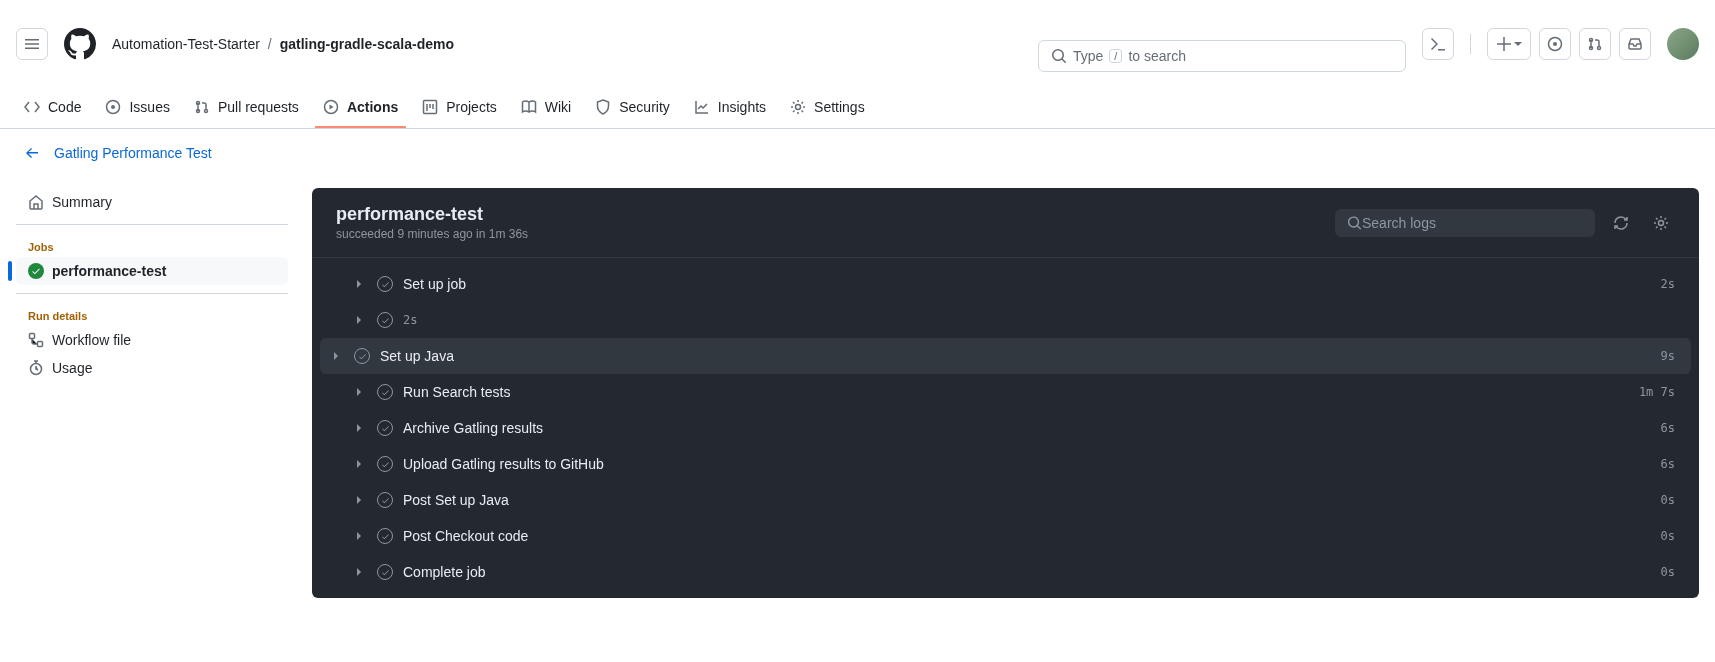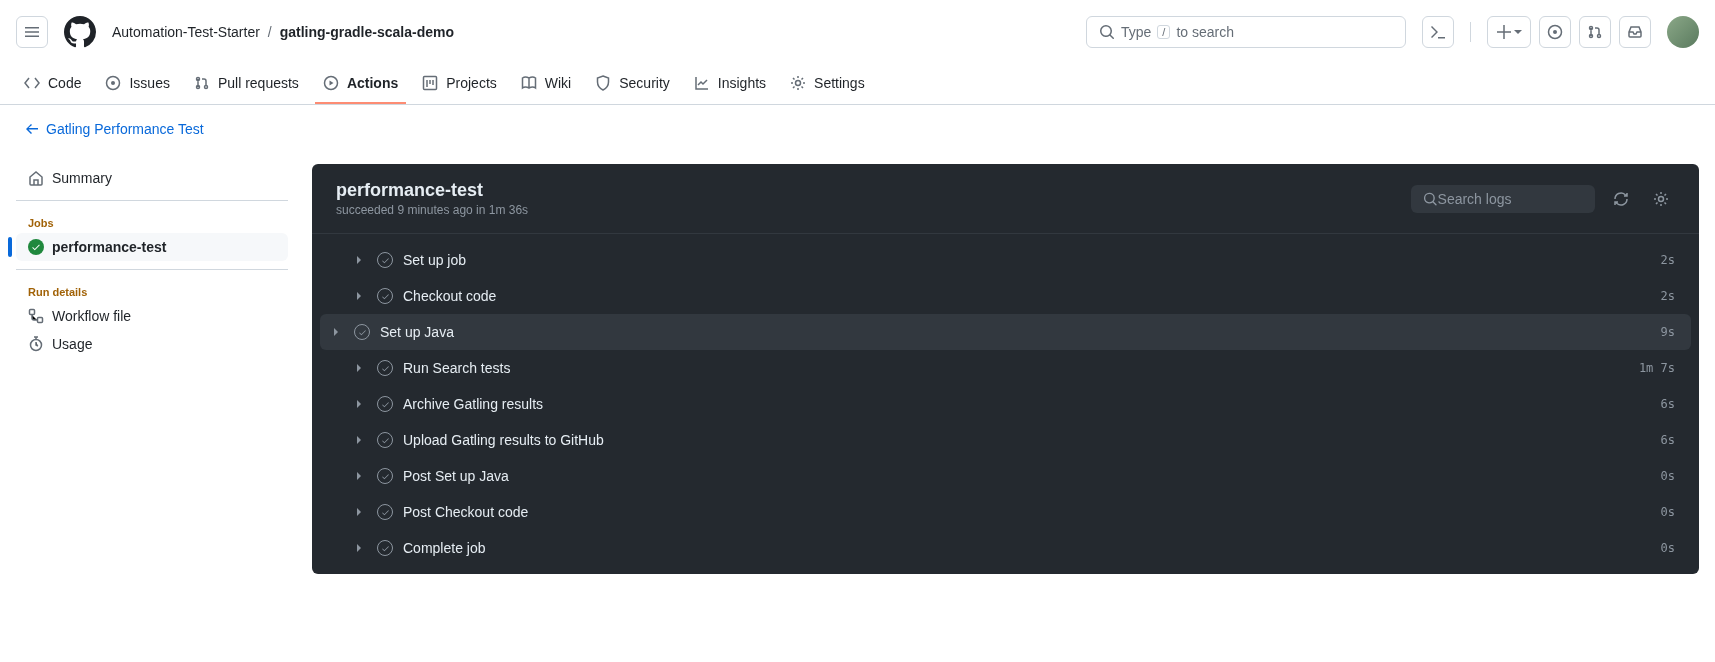--- a/index.html
+++ b/index.html
@@ -7,37 +7,37 @@
     
     
     .header { display: flex; align-items: center; padding: 16px; gap: 8px; }
     .hamburger { width: 32px; height: 32px; border: 1px solid #d0d7de; border-radius: 6px; display: flex; align-items: center; justify-content: center; cursor: pointer; }
     .github-logo { width: 32px; height: 32px; margin-left: 8px; }
     .breadcrumb { display: flex; align-items: center; gap: 8px; margin-left: 8px; font-size: 14px; }
     .breadcrumb a { color: #1f2328; text-decoration: none; }
     .breadcrumb .repo { font-weight: 600; }
     .breadcrumb .sep { color: #656d76; }
     .header-spacer { flex: 1; }
-    .search-box { display: flex; align-items: center; border: 1px solid #d0d7de; border-radius: 6px; padding: 4px 12px; width: 320px; color: #656d76; gap: 6px; height: 32px; }
+    .search-box { display: flex; align-items: center; border: 1px solid #d0d7de; border-radius: 6px; padding: 4px 12px; width: 368px; color: #656d76; gap: 6px; height: 32px; margin-top: 24px; }
     .search-box .slash { border: 1px solid #d0d7de; border-radius: 3px; padding: 0 4px; font-size: 11px; }
     .cmd-btn { width: 32px; height: 32px; border: 1px solid #d0d7de; border-radius: 6px; display: flex; align-items: center; justify-content: center; margin-left: 8px; cursor: pointer; }
     .header-divider { width: 1px; height: 20px; background: #d0d7de; margin: 0 8px; }
     .header-btn { width: 32px; height: 32px; border: 1px solid #d0d7de; border-radius: 6px; display: flex; align-items: center; justify-content: center; cursor: pointer; color: #656d76; }
     .header-btn.plus { width: 44px; gap: 2px; }
     .avatar { width: 32px; height: 32px; border-radius: 50%; background: linear-gradient(135deg, #8ba888, #5a7a5e); margin-left: 8px; cursor: pointer; }
     
     
     .repo-tabs { display: flex; align-items: center; padding: 0 16px; border-bottom: 1px solid #d0d7de; gap: 8px; }
     .tab { display: flex; align-items: center; gap: 8px; padding: 8px 8px; color: #1f2328; text-decoration: none; border-bottom: 2px solid transparent; cursor: pointer; font-size: 14px; line-height: 22px;}
     .tab.active { border-bottom-color: #fd8c73; font-weight: 600; }
     .tab svg { color: #656d76; }
     
     
     .wf-header { padding: 16px 24px; }
-    .back-link { display: inline-flex; align-items: center; gap: 6px; color: #0969da; text-decoration: none; font-size: 14px; cursor: pointer; }
+    .back-link { display: inline-flex; align-items: center; gap: 14px; color: #0969da; text-decoration: none; font-size: 14px; cursor: pointer; }
     .wf-title-row { display: flex; align-items: center; margin-top: 8px; }
     .check-badge { width: 22px; height: 22px; background: #1f883d; border-radius: 50%; display: flex; align-items: center; justify-content: center; margin-right: 8px; }
     .wf-title { font-size: 20px; font-weight: 400; }
     .wf-title .name { font-weight: 600; }
     .wf-title .num { color: #656d76; font-weight: 400; }
     .wf-title-spacer { flex: 1; }
     .rerun-btn { border: 1px solid #d0d7de; border-radius: 6px; padding: 5px 16px; background: #f6f8fa; font-size: 14px; font-weight: 500; cursor: pointer; }
     .kebab-btn { width: 32px; height: 32px; border: 1px solid #d0d7de; border-radius: 6px; display: flex; align-items: center; justify-content: center; margin-left: 8px; cursor: pointer; }
     
     
@@ -51,21 +51,21 @@
     .side-item.active { background: #f6f8fa; position: relative; font-weight: 600; }
     .side-item.active::before { content: ""; position: absolute; left: -8px; top: 4px; bottom: 4px; width: 4px; background: #0969da; border-radius: 2px; }
     .side-check { width: 16px; height: 16px; background: #1f883d; border-radius: 50%; display: flex; align-items: center; justify-content: center; flex-shrink: 0; }
     
     
     .log-panel { flex: 1; background: #24292f; border-radius: 6px; color: #e6edf3; overflow: hidden; }
     .log-header { display: flex; align-items: center; padding: 16px 24px; }
     .job-name { font-size: 18px; font-weight: 600; }
     .job-sub { font-size: 12px; color: #8d96a0; margin-top: 2px; }
     .log-header-spacer { flex: 1; }
-    .log-search { display: flex; align-items: center; background: #32383f; border-radius: 6px; padding: 4px 12px; width: 184px; height: 28px; }
+    .log-search { display: flex; align-items: center; background: #32383f; border-radius: 6px; padding: 4px 12px; width: 260px; height: 28px; }
     .log-search input { background: transparent; border: none; outline: none; color: #e6edf3; font-size: 14px; width: 100%; }
     .log-search input::placeholder { color: #8d96a0; }
     .log-icon-btn { width: 28px; height: 28px; display: flex; align-items: center; justify-content: center; margin-left: 12px; cursor: pointer; color: #8d96a0; }
     .log-divider { height: 1px; background: #32383f; }
     
     
     .steps { padding: 8px 0; }
     .step { display: flex; align-items: center; padding: 8px 24px 8px 16px; cursor: pointer; min-height: 36px; margin-left: 23px; }
     .step:hover, .step.hover { background: #32383f; border-radius: 6px; margin: 0 8px; padding: 8px 16px 8px 8px; }
     .step-chevron { width: 16px; color: #8d96a0; display: flex; align-items: center; justify-content: center; }
@@ -289,21 +289,20 @@
     <span class="step-chevron">
       <svg width="10" height="10" viewBox="0 0 10 10">
               <path fill="#8d96a0" d="M3 1l4 4-4 4z"></path>
             </svg>
     </span>
     <span class="step-check">
       <svg width="9" height="9" viewBox="0 0 16 16">
               <path fill="#8d96a0" d="M13 4L6 11 3 8l-1 1 4 4 8-8z"></path>
             </svg>
     </span>
-    <span class="step-name">Checkout code</span>
     <span class="step-time">2s</span>
   </div>
         <div class="step hover">
     <span class="step-chevron">
       <svg width="10" height="10" viewBox="0 0 10 10">
               <path fill="#8d96a0" d="M3 1l4 4-4 4z"></path>
             </svg>
     </span>
     <span class="step-check">
       <svg width="9" height="9" viewBox="0 0 16 16">

